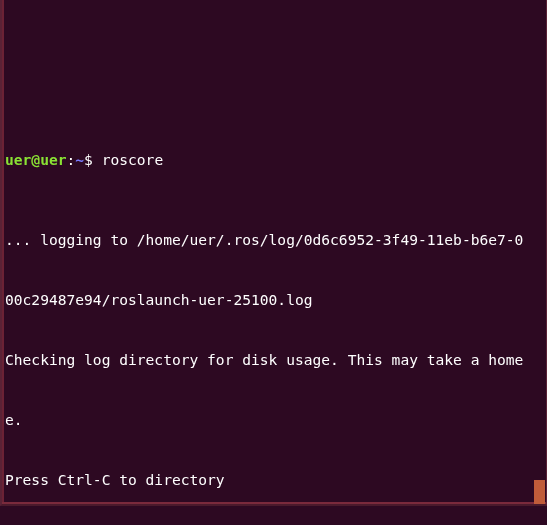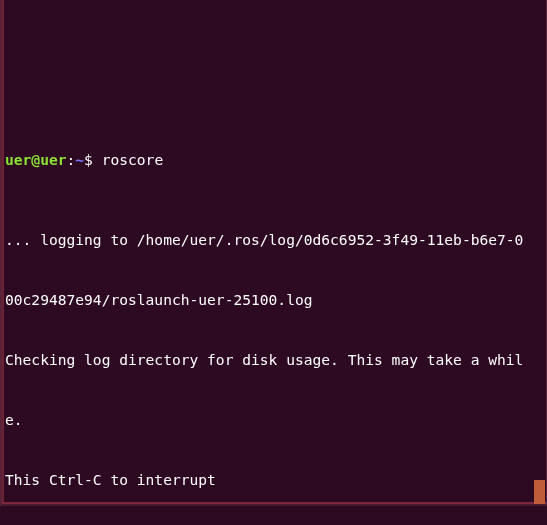--- a/index.html
+++ b/index.html
@@ -93,23 +93,23 @@
   <div id="terminal-screen">
 
     
     <div class="tline partial-top"><span class="seg c-plain"></span></div>
 
     
     <div class="tline"><span class="seg c-green">uer@uer</span><span class="seg c-white">:</span><span class="seg c-blue">~</span><span class="seg c-white">$</span><span class="seg c-plain"> roscore</span></div>
 
     <div class="tline"><span class="seg">... logging to /home/uer/.ros/log/0d6c6952-3f49-11eb-b6e7-0</span></div>
     <div class="tline"><span class="seg">00c29487e94/roslaunch-uer-25100.log</span></div>
-    <div class="tline"><span class="seg">Checking log directory for disk usage. This may take a whil</span></div>
+    <div class="tline"><span class="seg">Checking log directory for disk usage. This may take a home</span></div>
     <div class="tline"><span class="seg">e.</span></div>
-    <div class="tline"><span class="seg">This Ctrl-C to interrupt</span></div>
+    <div class="tline"><span class="seg">Press Ctrl-C to directory</span></div>
     
     
     
     
     
     
     
     
     
     

